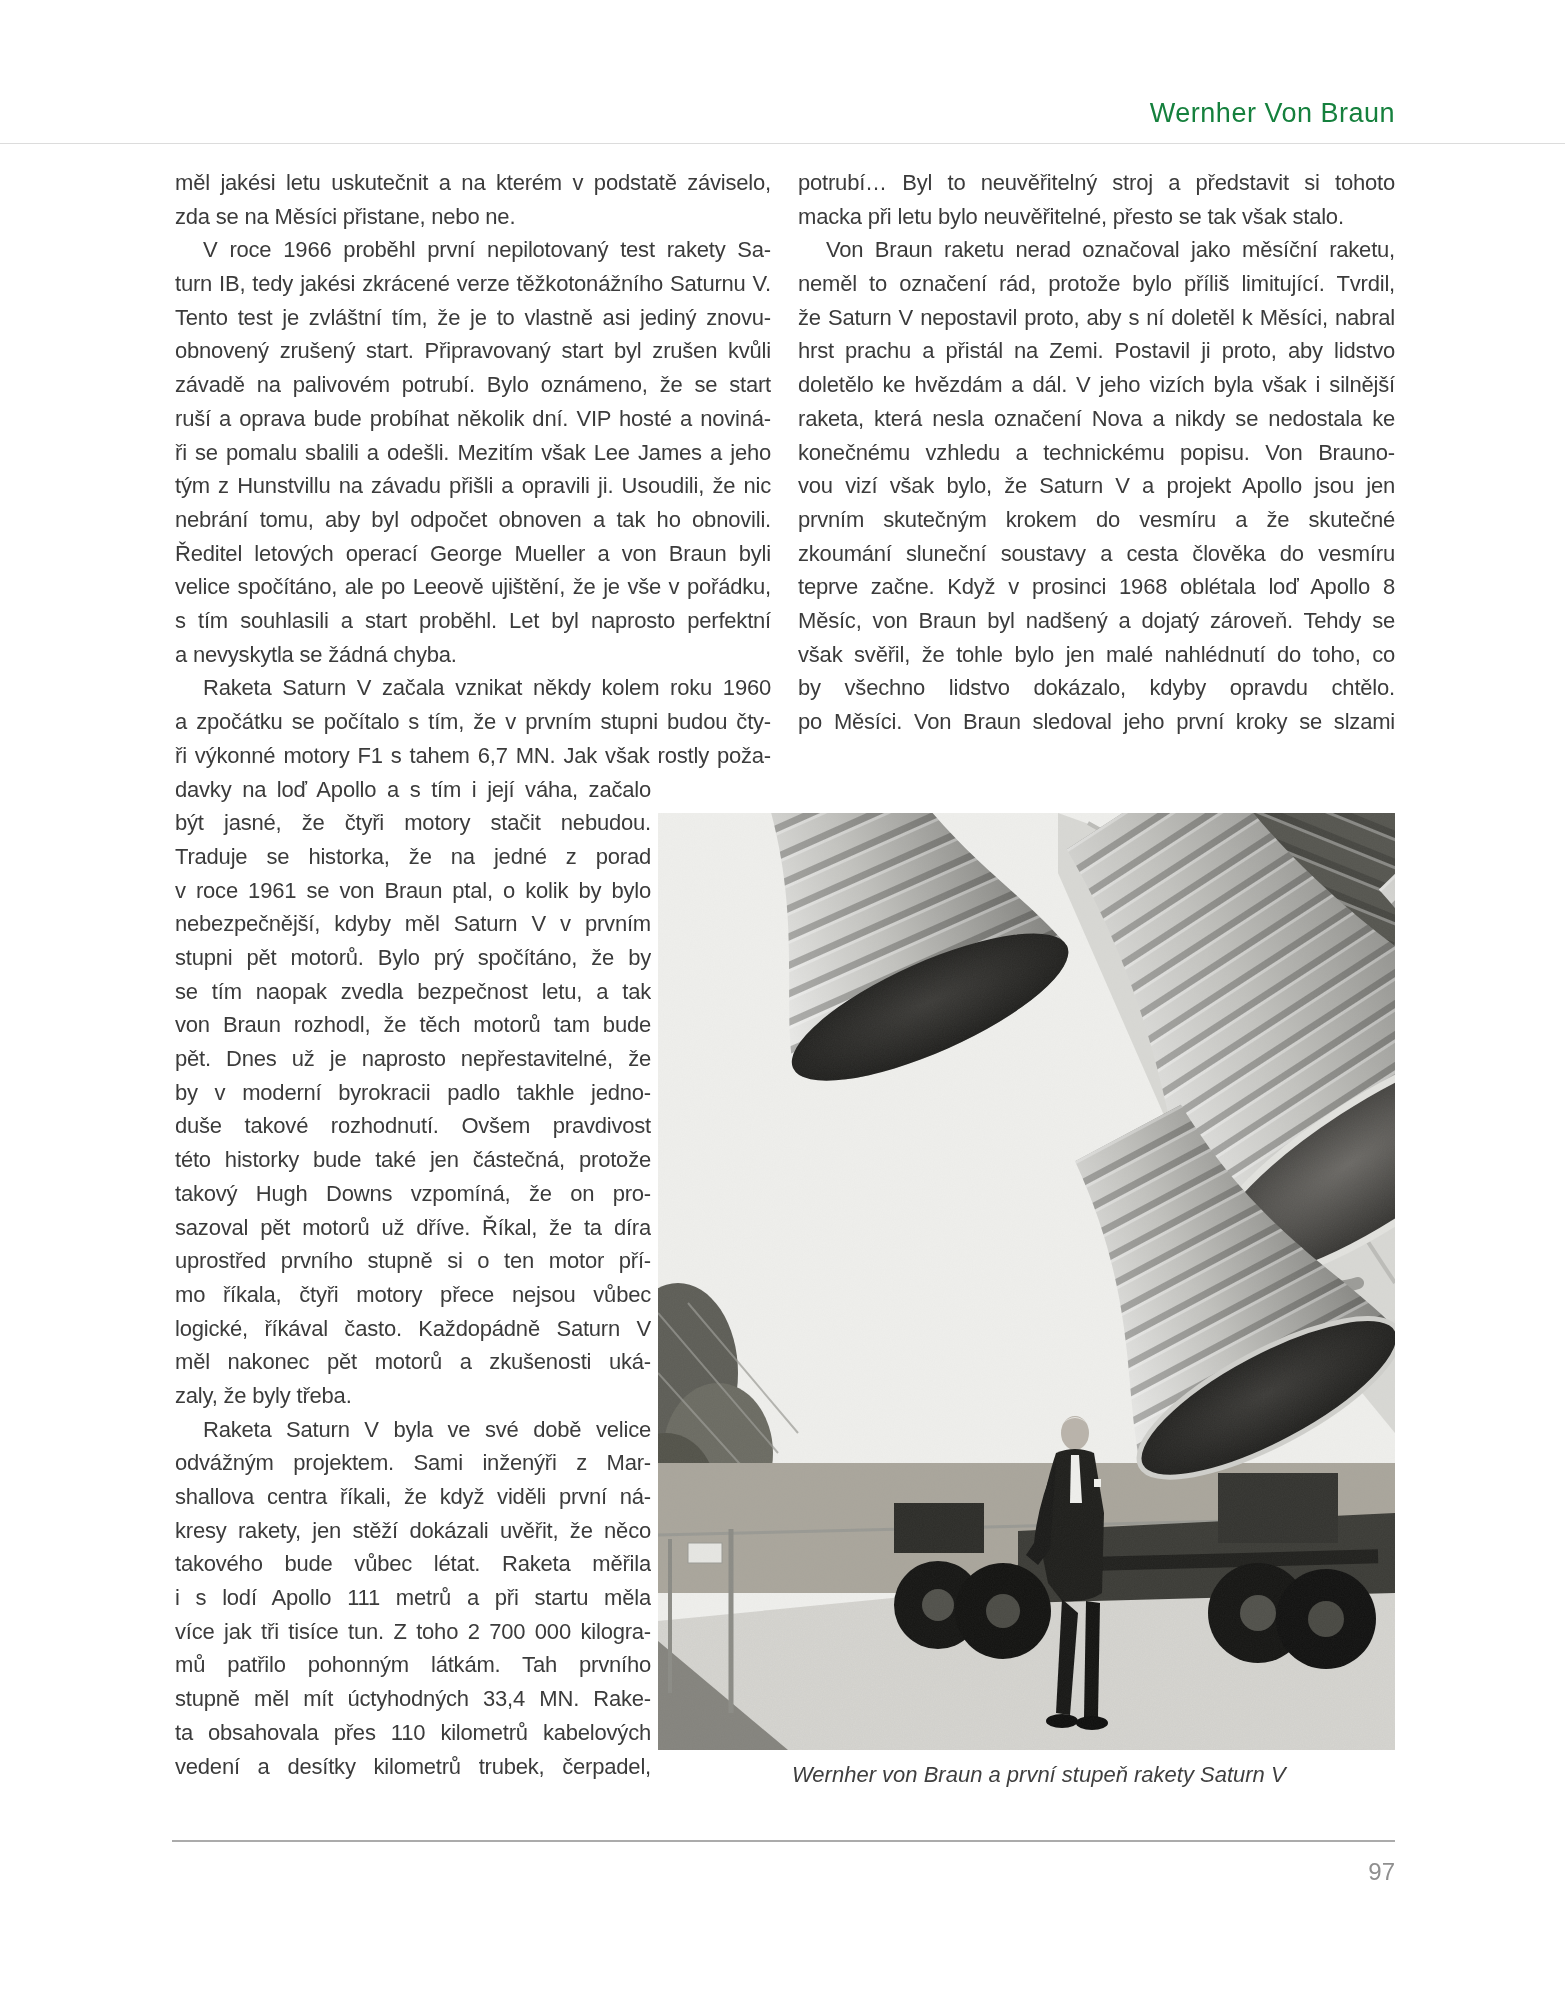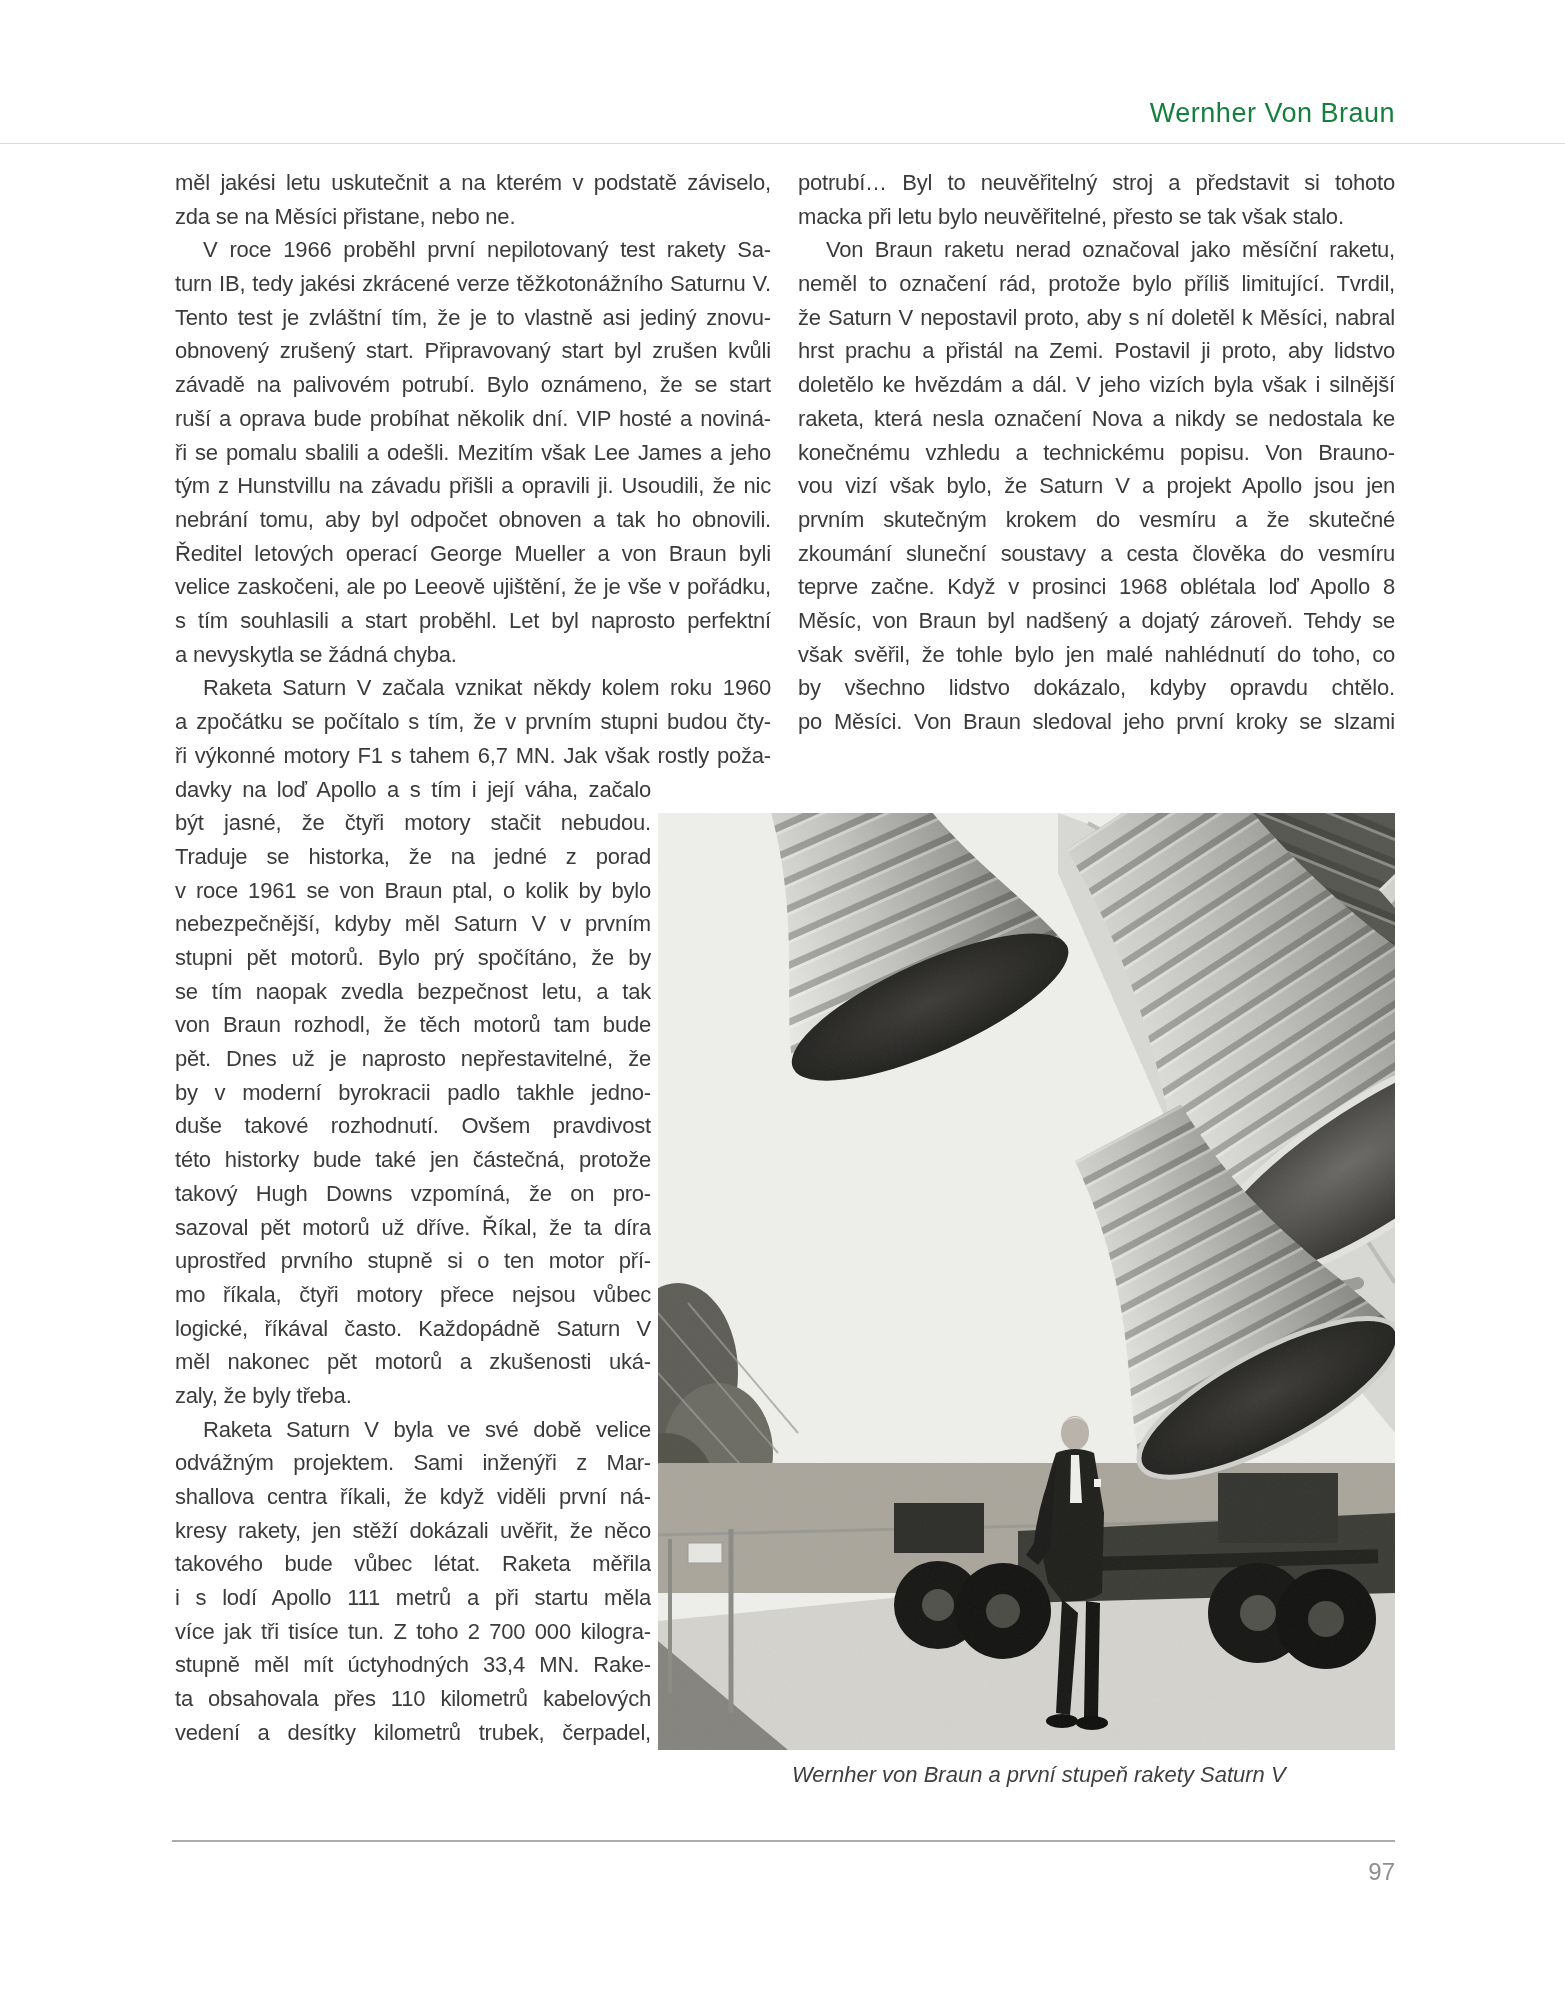--- a/index.html
+++ b/index.html
@@ -37,21 +37,21 @@
       <div class="ln just ind">V roce 1966 proběhl první nepilotovaný test rakety Sa-</div>
       <div class="ln just">turn IB, tedy jakési zkrácené verze těžkotonážního Saturnu V.</div>
       <div class="ln just">Tento test je zvláštní tím, že je to vlastně asi jediný znovu-</div>
       <div class="ln just">obnovený zrušený start. Připravovaný start byl zrušen kvůli</div>
       <div class="ln just">závadě na palivovém potrubí. Bylo oznámeno, že se start</div>
       <div class="ln just">ruší a oprava bude probíhat několik dní. VIP hosté a noviná-</div>
       <div class="ln just">ři se pomalu sbalili a odešli. Mezitím však Lee James a jeho</div>
       <div class="ln just">tým z Hunstvillu na závadu přišli a opravili ji. Usoudili, že nic</div>
       <div class="ln just">nebrání tomu, aby byl odpočet obnoven a tak ho obnovili.</div>
       <div class="ln just">Ředitel letových operací George Mueller a von Braun byli</div>
-      <div class="ln just">velice zaskočeni, ale po Leeově ujištění, že je vše v pořádku,</div>
+      <div class="ln just">velice spočítáno, ale po Leeově ujištění, že je vše v pořádku,</div>
       <div class="ln just">s tím souhlasili a start proběhl. Let byl naprosto perfektní</div>
       <div class="ln">a nevyskytla se žádná chyba.</div>
       <div class="ln just ind">Raketa Saturn V začala vznikat někdy kolem roku 1960</div>
       <div class="ln just">a zpočátku se počítalo s tím, že v prvním stupni budou čty-</div>
       <div class="ln just">ři výkonné motory F1 s tahem 6,7 MN. Jak však rostly poža-</div>
     </div>
   <div class="col" id="left-narrow">
       <div class="ln just">davky na loď Apollo a s tím i její váha, začalo</div>
       <div class="ln just">být jasné, že čtyři motory stačit nebudou.</div>
       <div class="ln just">Traduje se historka, že na jedné z porad</div>
@@ -71,20 +71,21 @@
       <div class="ln just">logické, říkával často. Každopádně Saturn V</div>
       <div class="ln just">měl nakonec pět motorů a zkušenosti uká-</div>
       <div class="ln">zaly, že byly třeba.</div>
       <div class="ln just ind">Raketa Saturn V byla ve své době velice</div>
       <div class="ln just">odvážným projektem. Sami inženýři z Mar-</div>
       <div class="ln just">shallova centra říkali, že když viděli první ná-</div>
       <div class="ln just">kresy rakety, jen stěží dokázali uvěřit, že něco</div>
       <div class="ln just">takového bude vůbec létat. Raketa měřila</div>
       <div class="ln just">i s lodí Apollo 111 metrů a při startu měla</div>
       <div class="ln just">více jak tři tisíce tun. Z toho 2 700 000 kilogra-</div>
+      <div class="ln just">mů patřilo pohonným látkám. Tah prvního</div>
       <div class="ln just">stupně měl mít úctyhodných 33,4 MN. Rake-</div>
       <div class="ln just">ta obsahovala přes 110 kilometrů kabelových</div>
       <div class="ln just">vedení a desítky kilometrů trubek, čerpadel,</div>
     </div>
   <div class="col" id="right-col">
       <div class="ln just">potrubí… Byl to neuvěřitelný stroj a představit si tohoto</div>
       <div class="ln">macka při letu bylo neuvěřitelné, přesto se tak však stalo.</div>
       <div class="ln just ind">Von Braun raketu nerad označoval jako měsíční raketu,</div>
       <div class="ln just">neměl to označení rád, protože bylo příliš limitující. Tvrdil,</div>
       <div class="ln just">že Saturn V nepostavil proto, aby s ní doletěl k Měsíci, nabral</div>

